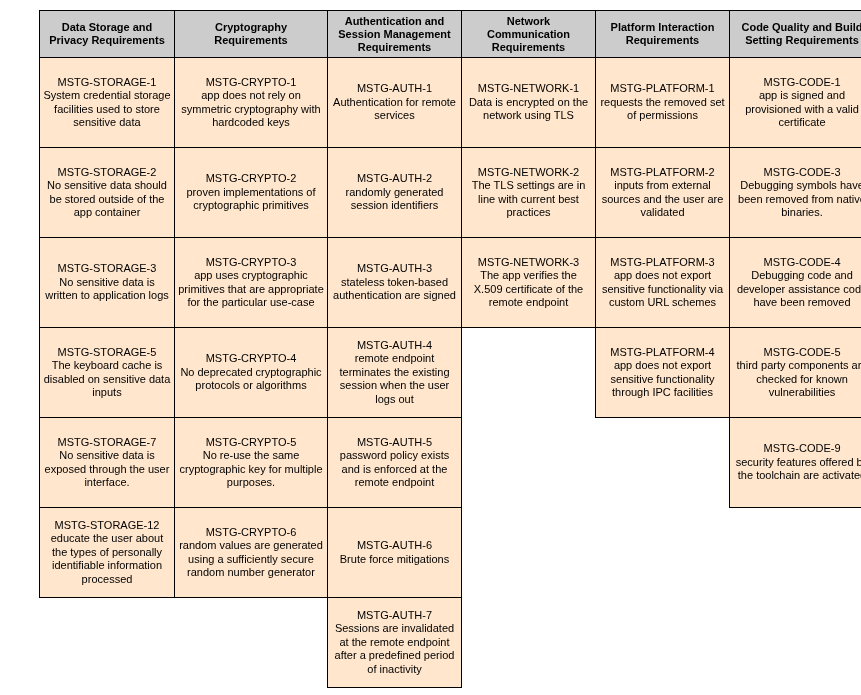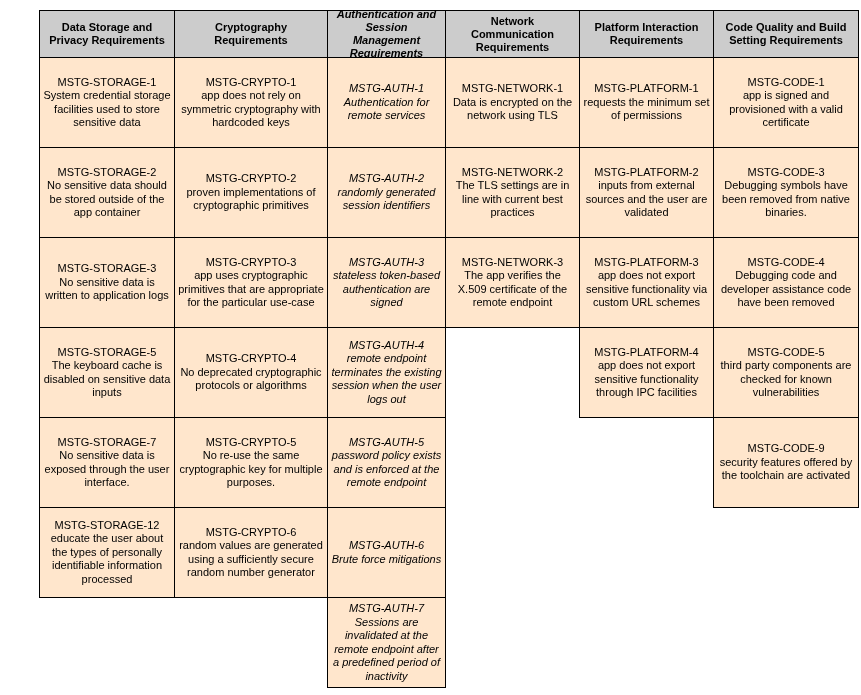--- a/index.html
+++ b/index.html
@@ -23,21 +23,21 @@
     align-items: flex-start;
   }
   .col {
     display: flex;
     flex-direction: column;
     margin-left: -1px;
   }
   .col:first-child { margin-left: 0; }
   .w1 { width: 136px; padding-left: 12px; }
   .w2 { width: 154px; }
-  .w3 { width: 119px; font-style: italic; }
+  .w3 { width: 135px; }
   .w4 { width: 135px; align-items: center; }
   .w5 { width: 135px; border-radius: 26px; }
   .w6 { width: 146px; }
   .hdr {
     box-sizing: border-box;
     height: 48px;
     background: var(--header-bg, #cccccc);
     border: 1px solid var(--border-color, #000000);
     display: flex;
     align-items: center;
@@ -170,21 +170,21 @@
         </div>
         <div class="cell">
           <div class="code">MSTG-NETWORK-3</div>
           <div class="desc">The app verifies the X.509 certificate of the remote endpoint</div>
         </div>
       </div>
       <div class="col w5">
         <div class="hdr">Platform Interaction Requirements</div>
         <div class="cell">
           <div class="code">MSTG-PLATFORM-1</div>
-          <div class="desc">requests the minimum set of permissions</div>
+          <div class="desc">requests the removed set of permissions</div>
         </div>
         <div class="cell">
           <div class="code">MSTG-PLATFORM-2</div>
           <div class="desc">inputs from external sources and the user are validated</div>
         </div>
         <div class="cell">
           <div class="code">MSTG-PLATFORM-3</div>
           <div class="desc">app does not export sensitive functionality via custom URL schemes</div>
         </div>
         <div class="cell">

